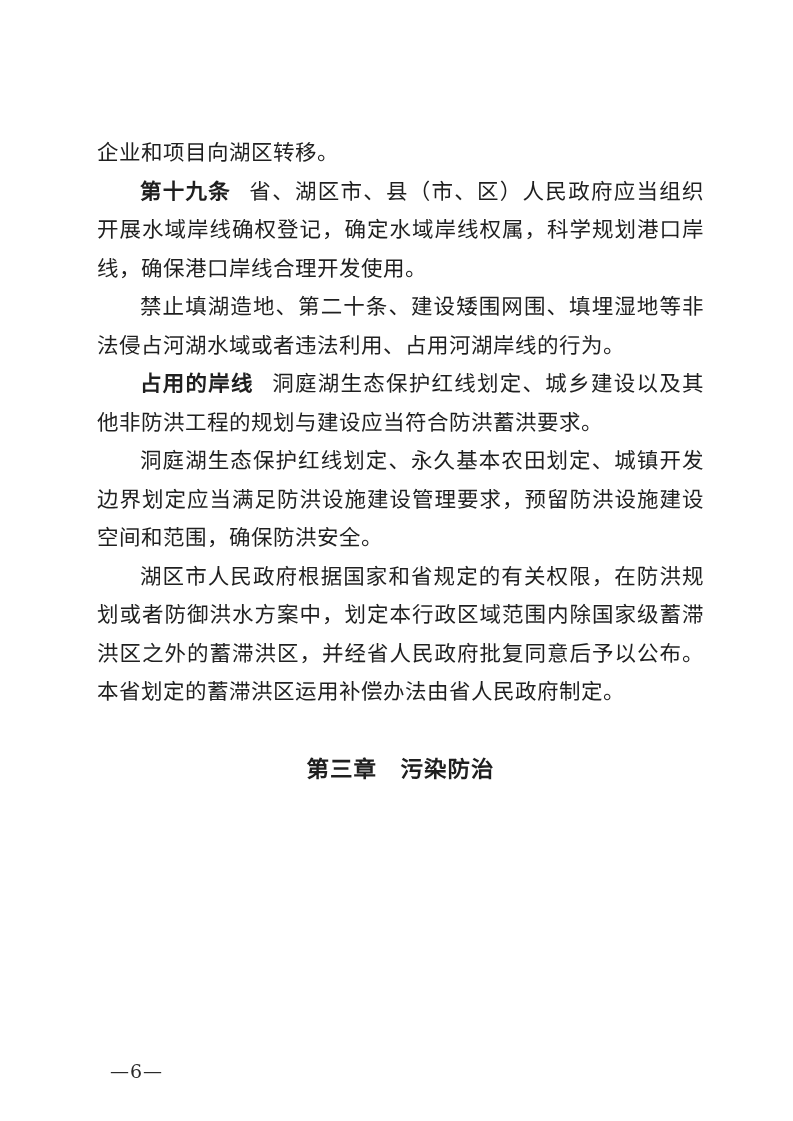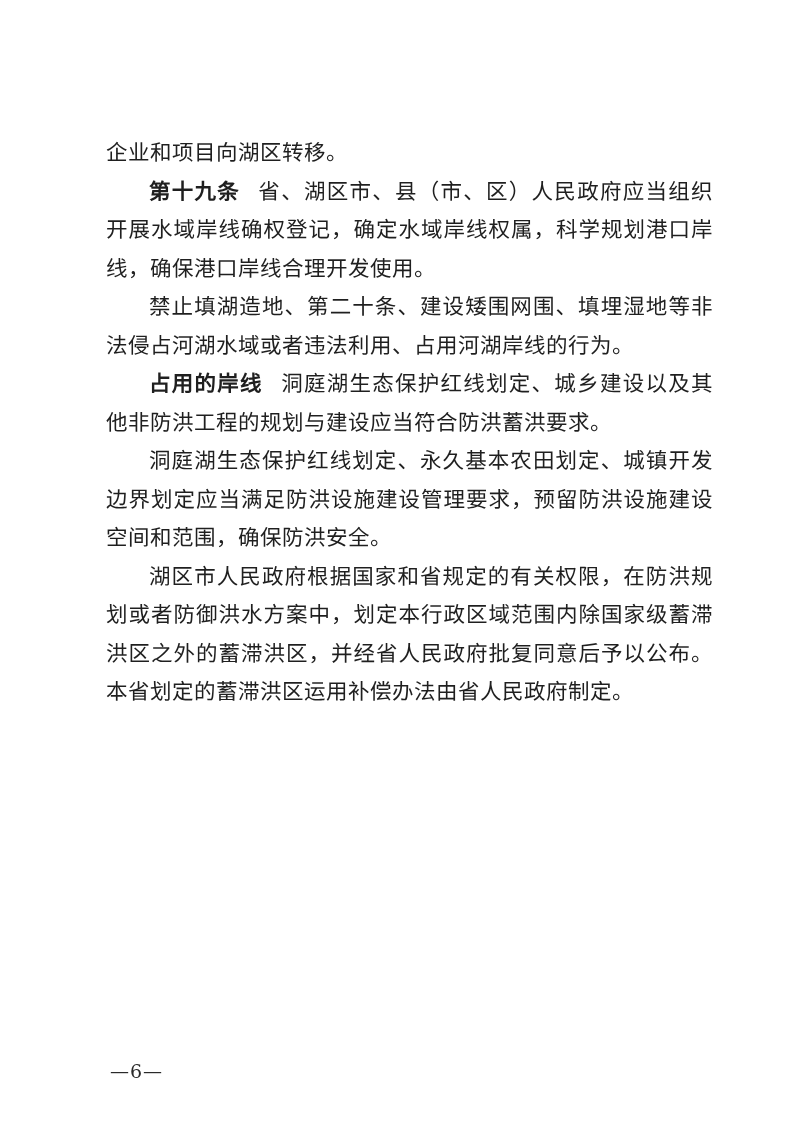--- a/index.html
+++ b/index.html
@@ -14,21 +14,21 @@
     overflow: hidden;
     font-family: "DejaVu Serif", "Liberation Serif", serif;
   }
   .page {
     position: absolute;
     inset: 0;
     background: #ffffff;
   }
   .content {
     position: absolute;
-    left: 106px;
+    left: 97px;
     top: 134px;
     width: 607px;
     font-size: 21.5px;
     line-height: 38.5px;
     color: #1f1f1f;
     text-align: justify;
     letter-spacing: 0.5px;
   }
   .para {
     margin: 0;
@@ -76,18 +76,19 @@
 
     <p class="para"><span>禁止填湖造地、第二十条、建设矮围网围、填埋湿地等非法侵占河湖水域或者违法利用、占用河湖岸线的行为。</span></p>
 
     <p class="para"><span class="term">占用的岸线</span><span>洞庭湖生态保护红线划定、城乡建设以及其他非防洪工程的规划与建设应当符合防洪蓄洪要求。</span></p>
 
     <p class="para"><span>洞庭湖生态保护红线划定、永久基本农田划定、城镇开发边界划定应当满足防洪设施建设管理要求，预留防洪设施建设空间和范围，确保防洪安全。</span></p>
 
 
     <p class="para"><span>湖区市人民政府根据国家和省规定的有关权限，在防洪规划或者防御洪水方案中，划定本行政区域范围内除国家级蓄滞洪区之外的蓄滞洪区，并经省人民政府批复同意后予以公布。本省划定的蓄滞洪区运用补偿办法由省人民政府制定。</span></p>
 
+    <p class="para chapter-heading">第三章　污染防治</p>
 
   </div>
 
   <div class="page-number">—6—</div>
 
 </div>
 
 </body></html>

